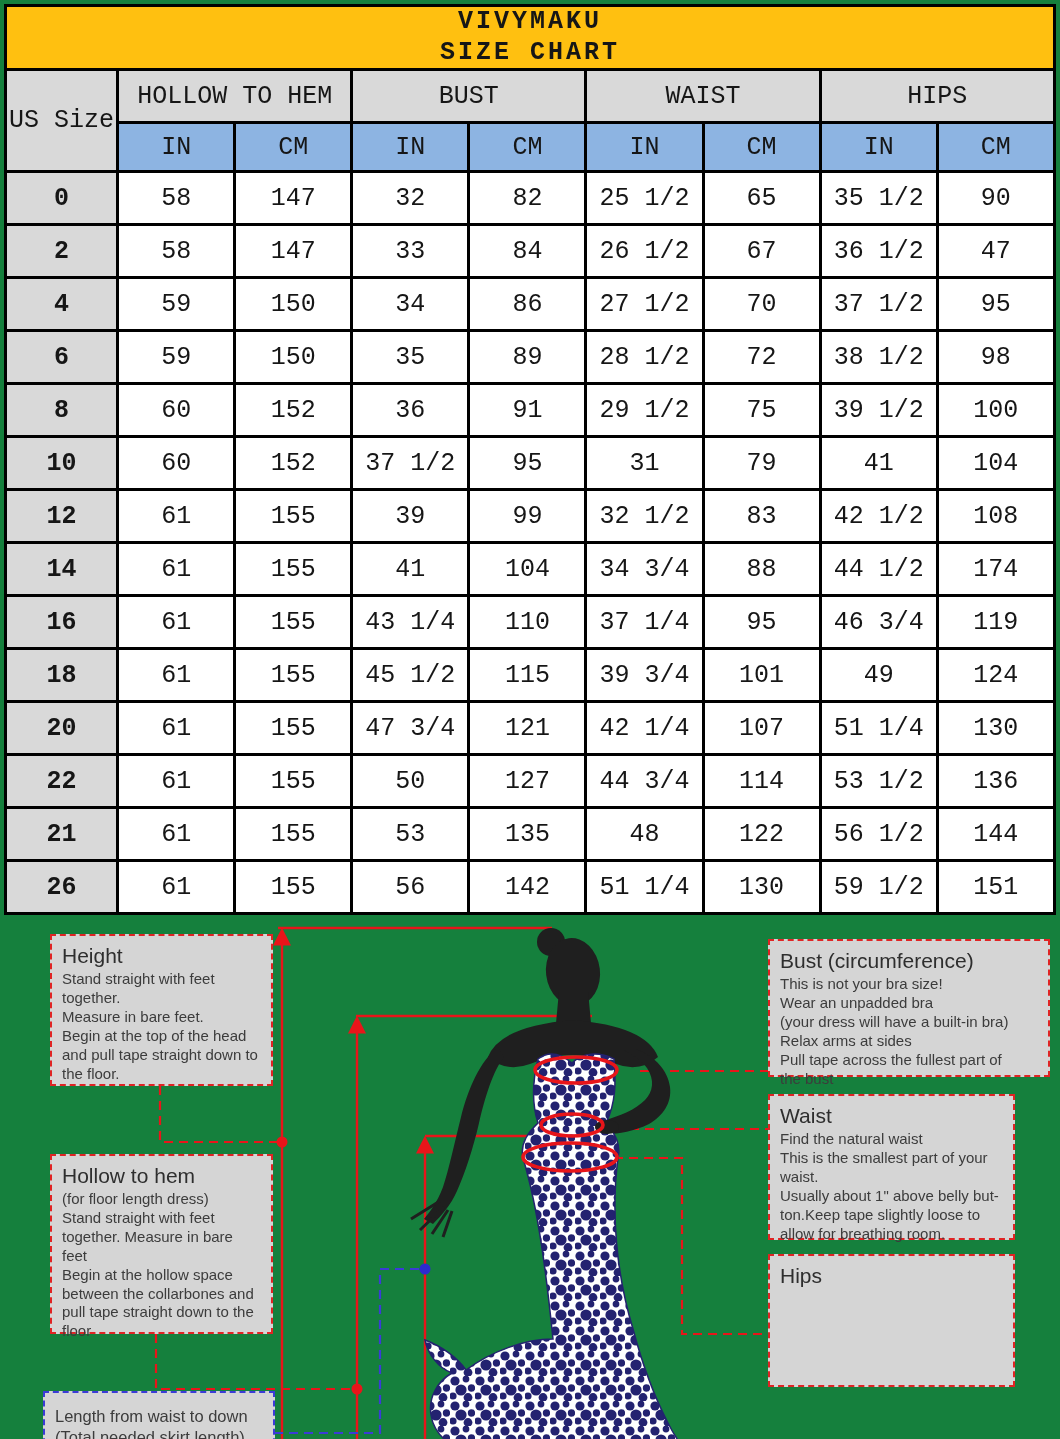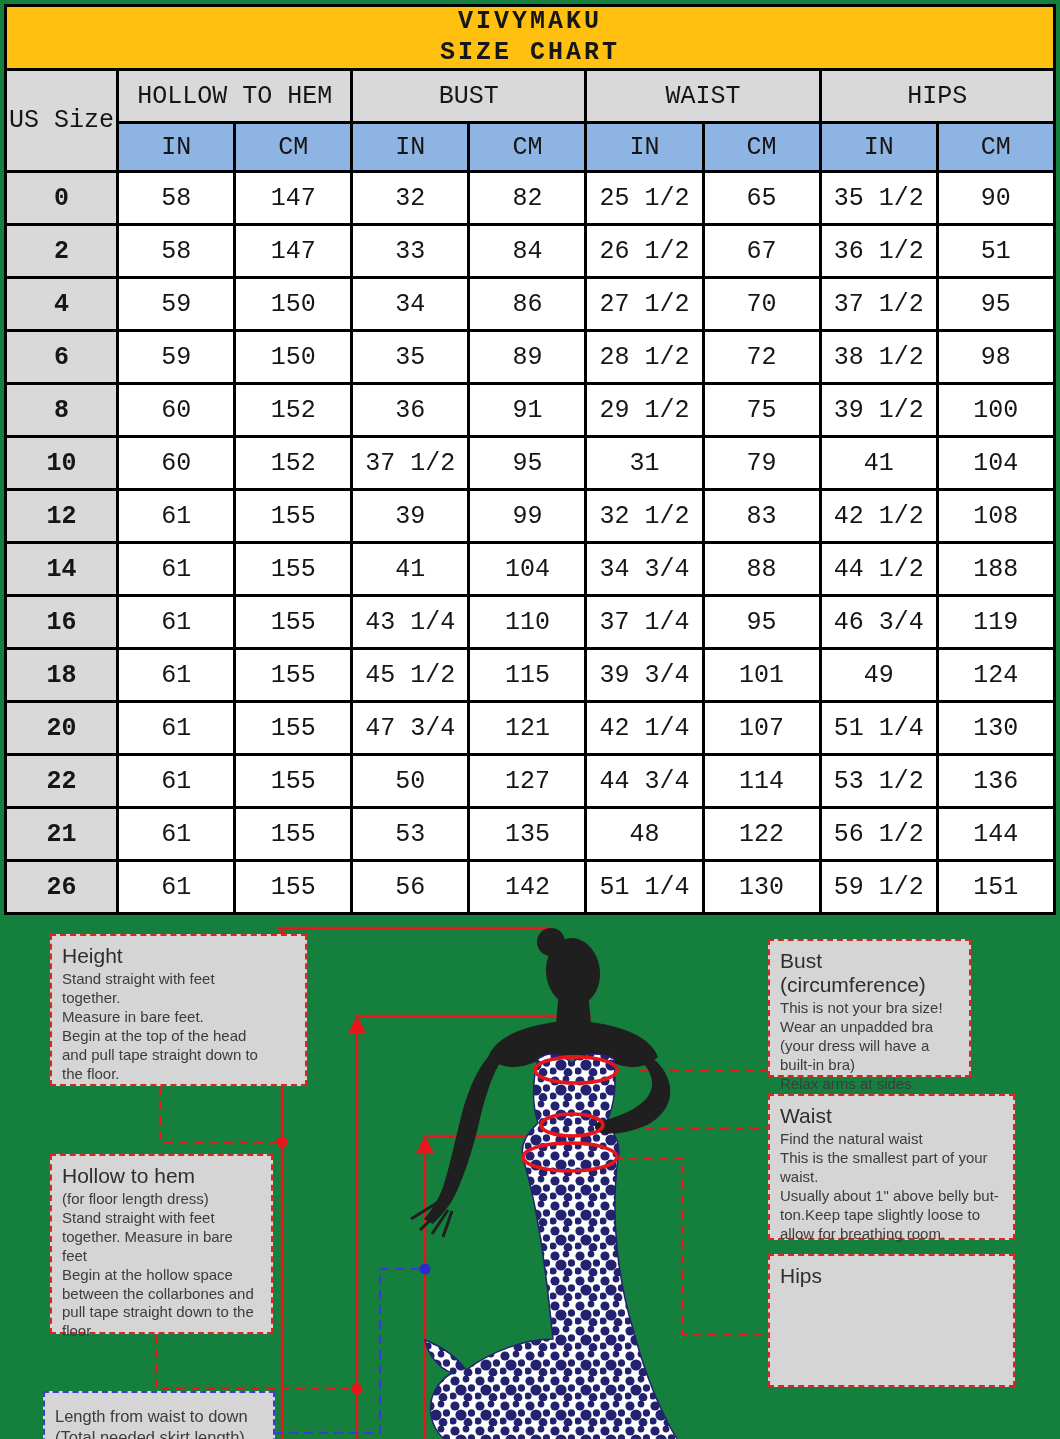--- a/index.html
+++ b/index.html
@@ -78,21 +78,21 @@
         </tr>
         <tr>
           <td class="size-cell">2</td>
           <td class="val-cell">58</td>
           <td class="val-cell">147</td>
           <td class="val-cell">33</td>
           <td class="val-cell">84</td>
           <td class="val-cell">26 1/2</td>
           <td class="val-cell">67</td>
           <td class="val-cell">36 1/2</td>
-          <td class="val-cell">51</td>
+          <td class="val-cell">47</td>
         </tr>
         <tr>
           <td class="size-cell">4</td>
           <td class="val-cell">59</td>
           <td class="val-cell">150</td>
           <td class="val-cell">34</td>
           <td class="val-cell">86</td>
           <td class="val-cell">27 1/2</td>
           <td class="val-cell">70</td>
           <td class="val-cell">37 1/2</td>
@@ -144,21 +144,21 @@
         </tr>
         <tr>
           <td class="size-cell">14</td>
           <td class="val-cell">61</td>
           <td class="val-cell">155</td>
           <td class="val-cell">41</td>
           <td class="val-cell">104</td>
           <td class="val-cell">34 3/4</td>
           <td class="val-cell">88</td>
           <td class="val-cell">44 1/2</td>
-          <td class="val-cell">188</td>
+          <td class="val-cell">174</td>
         </tr>
         <tr>
           <td class="size-cell">16</td>
           <td class="val-cell">61</td>
           <td class="val-cell">155</td>
           <td class="val-cell">43 1/4</td>
           <td class="val-cell">110</td>
           <td class="val-cell">37 1/4</td>
           <td class="val-cell">95</td>
           <td class="val-cell">46 3/4</td>
@@ -295,21 +295,21 @@
         <ellipse cx="576" cy="1019" rx="41" ry="13"></ellipse>
         <ellipse cx="572" cy="1074" rx="31" ry="11"></ellipse>
         <ellipse cx="570" cy="1106" rx="47" ry="14"></ellipse>
       </g>
 
       <circle cx="282" cy="1091" r="5.5" fill="#e8151a"></circle>
       <circle cx="357" cy="1338" r="5.5" fill="#e8151a"></circle>
       <circle cx="425" cy="1218" r="5.5" fill="#2b2bd0"></circle>
     </svg>
 
-    <div class="note-box" style="left:50px;top:15px;width:257px;height:152px;">
+    <div class="note-box" style="left:50px;top:15px;width:223px;height:152px;">
       <div class="note-title">Height</div>
       <div class="note-body">Stand straight with feet
 together.
 Measure in bare feet.
 Begin at the top of the head
 and pull tape straight down to
 the floor.</div>
     </div>
 
     <div class="note-box" style="left:50px;top:235px;width:223px;height:180px;">
@@ -321,21 +321,21 @@
 between the collarbones and
 pull tape straight down to the
 floor</div>
     </div>
 
     <div class="note-box blue" style="left:43px;top:472px;width:232px;height:72px;display:flex;align-items:center;">
       <div class="note-body big">Length from waist to down
 (Total needed skirt length)</div>
     </div>
 
-    <div class="note-box" style="left:768px;top:20px;width:203px;height:138px;">
+    <div class="note-box" style="left:768px;top:20px;width:282px;height:138px;">
       <div class="note-title">Bust (circumference)</div>
       <div class="note-body">This is not your bra size!
 Wear an unpadded bra
 (your dress will have a built-in bra)
 Relax arms at sides
 Pull tape across the fullest part of
 the bust</div>
     </div>
 
     <div class="note-box" style="left:768px;top:175px;width:247px;height:146px;">

